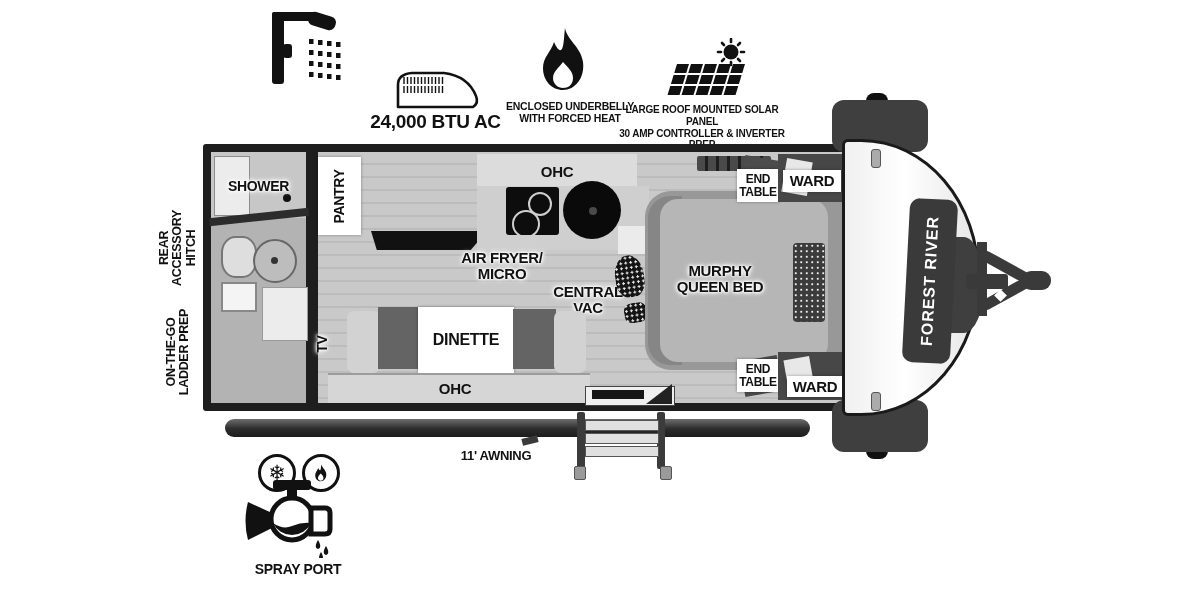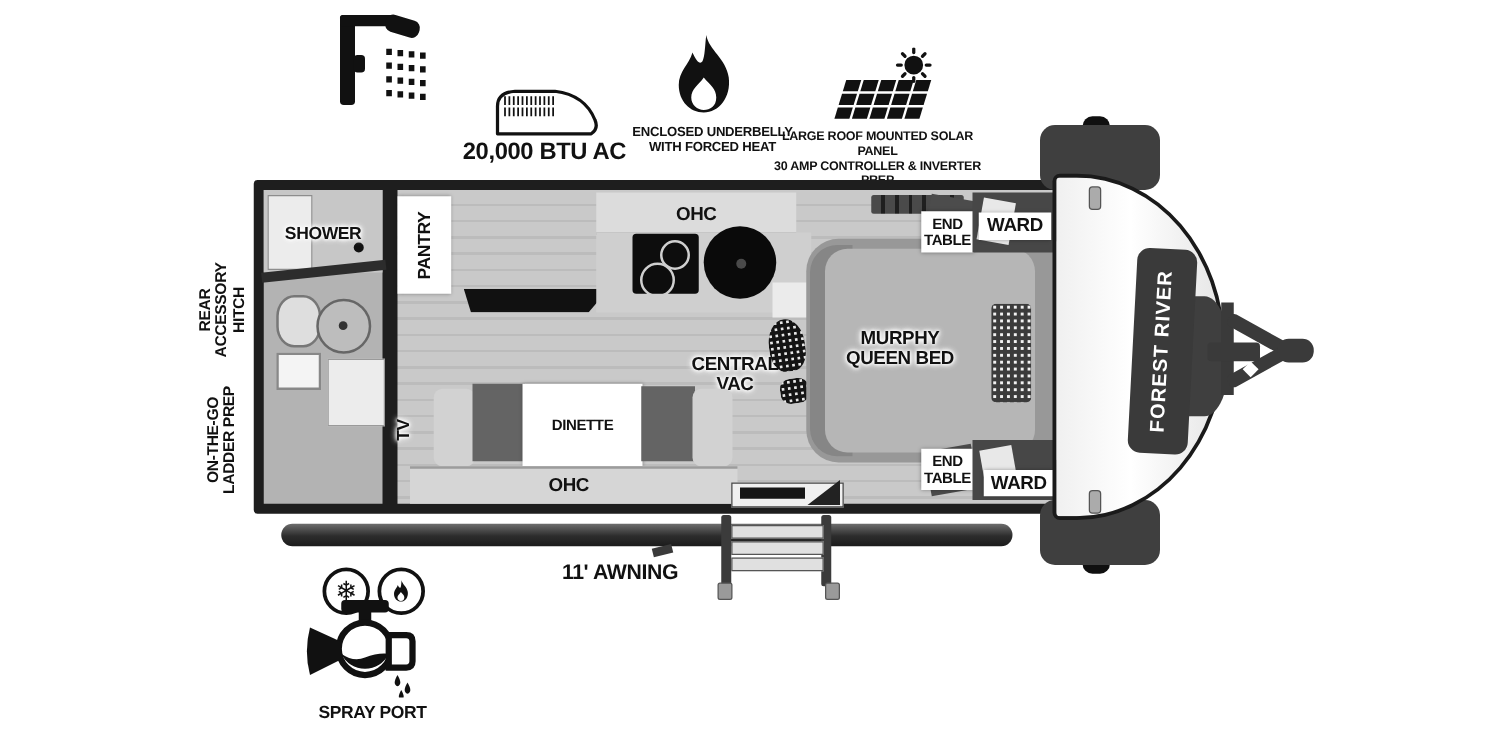--- a/index.html
+++ b/index.html
@@ -77,21 +77,21 @@
           <line x1="37" y1="18" x2="37" y2="25"></line>
           <line x1="40.5" y1="18" x2="40.5" y2="25"></line>
           <line x1="44" y1="18" x2="44" y2="25"></line>
           <line x1="47.5" y1="18" x2="47.5" y2="25"></line>
           <line x1="51" y1="18" x2="51" y2="25"></line>
           <line x1="54.5" y1="18" x2="54.5" y2="25"></line>
       </g>
     </svg>
   </div>
   <div class="abs lbl" style="left:368px;top:112px;width:135px;font-size:19px;">
-    <span>20,000 BTU AC</span>
+    <span>24,000 BTU AC</span>
   </div>
 
   <div class="abs" style="left:535px;top:26px;width:58px;height:68px;">
     <svg width="58" height="68" viewBox="0 0 58 68">
       <path d="M30,2 C32,14 46,21 48,36 C50,52 40,64 28,64 C17,64 8,55 8,42 C8,31 16,26 19,16 C22,23 25,26 27,23 C29,19 29,10 30,2 Z" fill="#111"></path>
       <path d="M28,36 C33,42 38,45 38,52 C38,59 33,62 28,62 C23,62 18,58 18,52 C18,45 24,42 28,36 Z" fill="#fff"></path>
     </svg>
   </div>
   <div class="abs cap" style="left:495px;top:100px;width:150px;">
     <span style="display:block">ENCLOSED UNDERBELLY</span>
@@ -176,33 +176,37 @@
     <span>OHC</span>
   </div>
   <div class="abs" style="left:477px;top:186px;width:172px;height:64px;background:#cfcfcf;"></div>
   <div class="abs" style="left:618px;top:226px;width:31px;height:28px;background:#ebebeb;"></div>
   <div class="abs" style="left:506px;top:187px;width:53px;height:48px;background:#0d0d0d;border-radius:3px;"></div>
   <div class="abs" style="left:528px;top:192px;width:20px;height:20px;border:2px solid #cfcfcf;border-radius:50%;"></div>
   <div class="abs" style="left:512px;top:210px;width:24px;height:24px;border:2px solid #cfcfcf;border-radius:50%;"></div>
   <div class="abs" style="left:563px;top:181px;width:58px;height:58px;background:#0a0a0a;border-radius:50%;"></div>
   <div class="abs" style="left:589px;top:207px;width:8px;height:8px;background:#4a4a4a;border-radius:50%;"></div>
 
+  <div class="abs lbl glow" style="left:432px;top:250px;width:140px;font-size:15px;">
+    <span style="display:block">AIR FRYER/</span>
+    <span style="display:block">MICRO</span>
+  </div>
   <div class="abs lbl glow" style="left:538px;top:284px;width:100px;font-size:15px;">
     <span style="display:block">CENTRAL</span>
     <span style="display:block">VAC</span>
   </div>
 
   <div class="abs" style="left:615px;top:255px;width:34px;height:70px;transform:rotate(-8deg);">
     <div class="abs bootdots" style="left:2px;top:0;width:29px;height:42px;border-radius:50% 50% 40% 40%;"></div>
     <div class="abs bootdots" style="left:6px;top:48px;width:23px;height:20px;border-radius:38%;"></div>
   </div>
 
   <div class="abs" style="left:347px;top:311px;width:33px;height:62px;background:#d2d2d2;border-radius:7px;"></div>
   <div class="abs" style="left:378px;top:307px;width:42px;height:62px;background:#646464;"></div>
-  <div class="abs box lbl" style="left:418px;top:307px;width:96px;height:66px;font-size:12px;">
+  <div class="abs box lbl" style="left:418px;top:307px;width:96px;height:66px;font-size:16px;">
     <span>DINETTE</span>
   </div>
   <div class="abs" style="left:513px;top:309px;width:43px;height:60px;background:#646464;"></div>
   <div class="abs" style="left:554px;top:311px;width:32px;height:62px;background:#d2d2d2;border-radius:7px;"></div>
 
   <div class="abs" style="left:328px;top:373px;width:262px;height:28px;background:#d6d6d6;border-top:2px solid #9c9c9c;"></div>
   <div class="abs lbl" style="left:395px;top:381px;width:120px;font-size:15px;">
     <span>OHC</span>
   </div>
   <div class="abs rot lbl glow" style="left:299px;top:334px;width:46px;height:20px;font-size:14px;">
@@ -261,21 +265,21 @@
   <div class="abs" style="left:950px;top:237px;width:34px;height:96px;background:#3f3f3f;border-radius:0 60% 60% 0 / 0 50% 50% 0;z-index:6;"></div>
   <div class="abs" style="left:977px;top:242px;width:10px;height:74px;background:#3a3a3a;z-index:6;"></div>
   <div class="abs" style="left:966px;top:274px;width:42px;height:15px;background:#3a3a3a;border-radius:3px;z-index:7;"></div>
   <div class="abs" style="left:983px;top:249px;width:58px;height:11px;background:#3a3a3a;border-radius:4px;transform-origin:0 50%;transform:rotate(29deg);z-index:6;"></div>
   <div class="abs" style="left:983px;top:301px;width:58px;height:11px;background:#3a3a3a;border-radius:4px;transform-origin:0 50%;transform:rotate(-29deg);z-index:6;"></div>
   <div class="abs" style="left:1022px;top:271px;width:29px;height:19px;background:#3a3a3a;border-radius:9px;z-index:7;"></div>
   <div class="abs" style="left:996px;top:291px;width:9px;height:9px;background:#fff;transform:rotate(45deg);z-index:8;"></div>
 
   <div class="abs" style="left:225px;top:419px;width:585px;height:18px;border-radius:9px;background:linear-gradient(180deg,#6d6d6d,#2c2c2c 55%,#1c1c1c);z-index:3;"></div>
   <div class="abs" style="left:522px;top:437px;width:16px;height:7px;background:#3a3a3a;transform:rotate(-14deg);z-index:3;"></div>
-  <div class="abs lbl" style="left:426px;top:449px;width:140px;font-size:17px;z-index:4;">
+  <div class="abs lbl" style="left:426px;top:449px;width:140px;font-size:13px;z-index:4;">
     <span>11' AWNING</span>
   </div>
 
   <div class="abs" style="left:577px;top:412px;width:8px;height:57px;background:#3b3b3b;border-radius:2px;z-index:8;"></div>
   <div class="abs" style="left:657px;top:412px;width:8px;height:57px;background:#3b3b3b;border-radius:2px;z-index:8;"></div>
   <div class="abs" style="left:585px;top:420px;width:72px;height:9px;background:#e0e0e0;border:1px solid #555;z-index:8;"></div>
   <div class="abs" style="left:585px;top:433px;width:72px;height:9px;background:#e0e0e0;border:1px solid #555;z-index:8;"></div>
   <div class="abs" style="left:585px;top:446px;width:72px;height:9px;background:#e0e0e0;border:1px solid #555;z-index:8;"></div>
   <div class="abs" style="left:574px;top:466px;width:10px;height:12px;background:#9a9a9a;border:1px solid #555;border-radius:2px;z-index:8;"></div>
   <div class="abs" style="left:660px;top:466px;width:10px;height:12px;background:#9a9a9a;border:1px solid #555;border-radius:2px;z-index:8;"></div>

